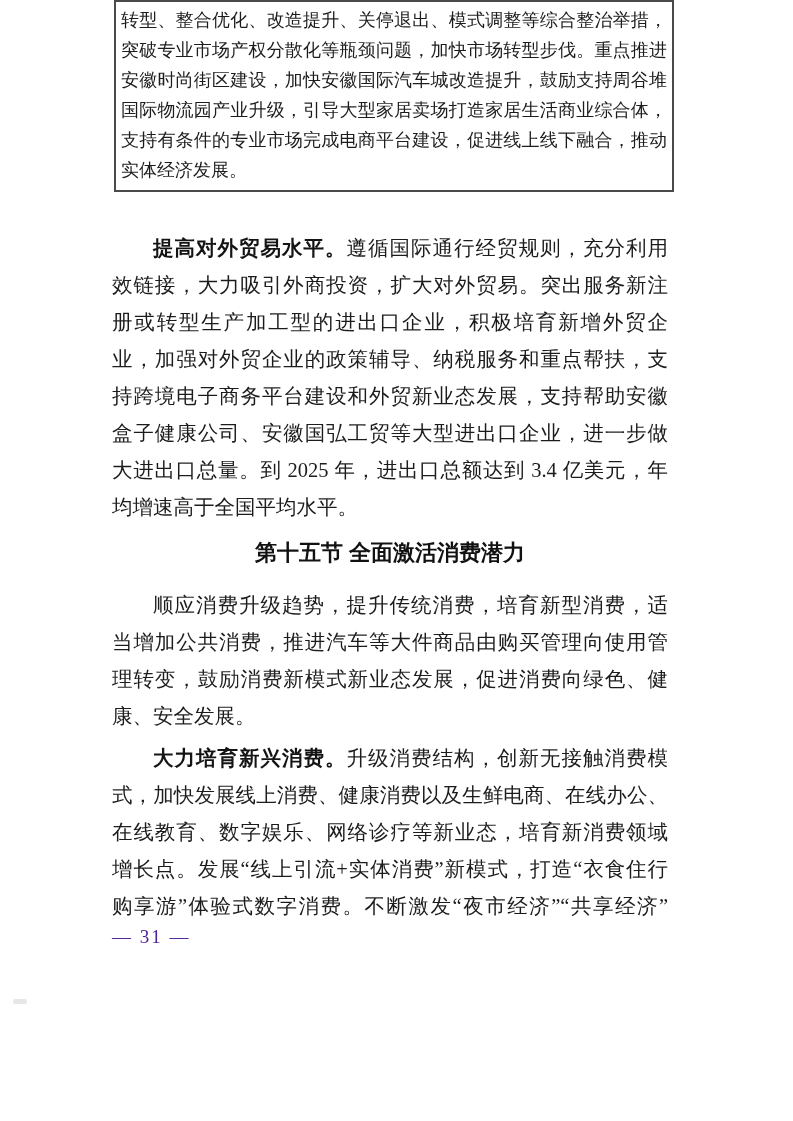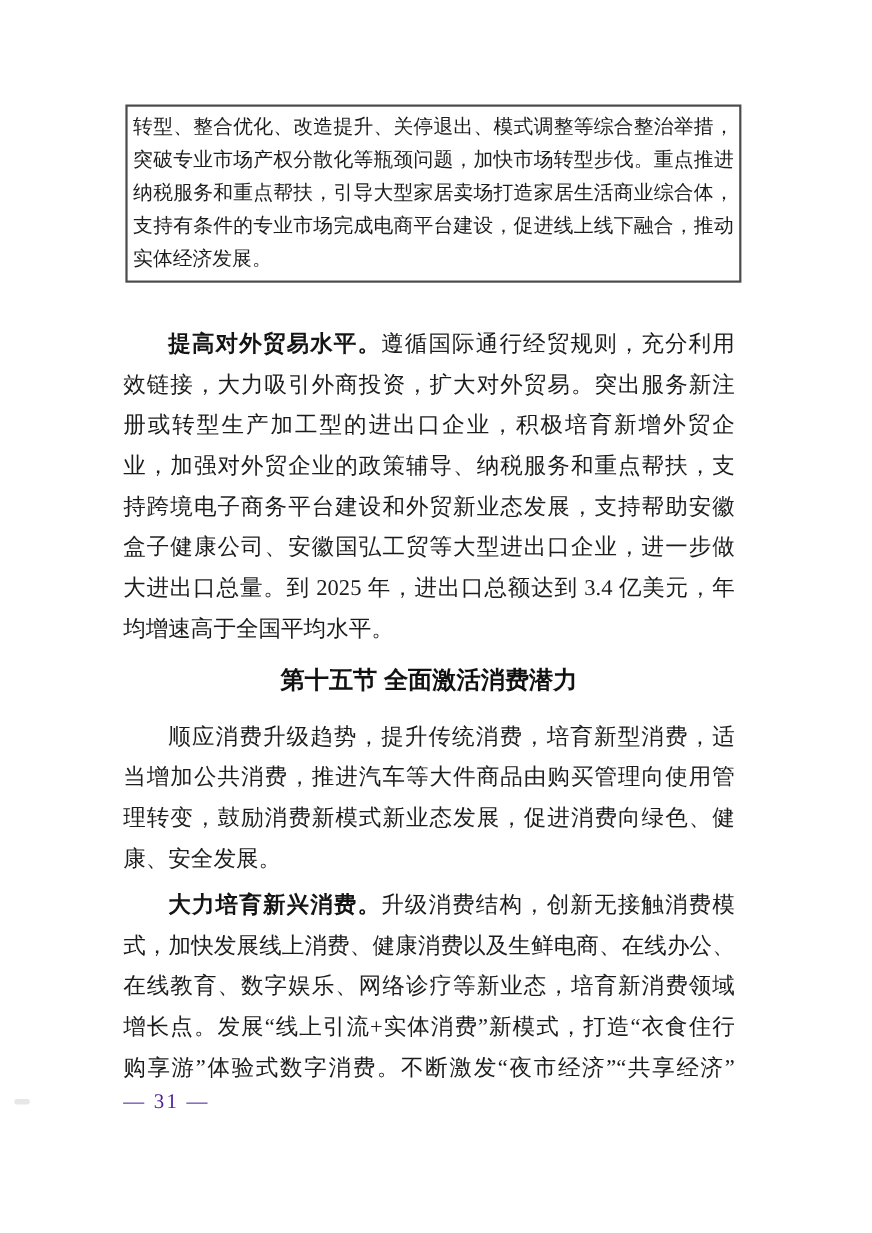--- a/index.html
+++ b/index.html
@@ -17,21 +17,20 @@
   }
   .content {
     position: absolute;
     left: 112px;
     top: 0;
     width: 556px;
   }
   
   .box {
     box-sizing: border-box;
-    margin-top: 95px;
     margin-left: 2px;
     width: 560px;
     border: 2px solid #4a4a4a;
     padding: 3px 5px 5px 5px;
     font-size: 18px;
     line-height: 30px;
   }
   .line {
     text-align: justify;
     white-space: nowrap;
@@ -84,21 +83,22 @@
 </head>
 <body>
 
 <div class="smudge"></div>
 
 <div class="content">
 
   <div class="box">
     <div class="line jl">转型、整合优化、改造提升、关停退出、模式调整等综合整治举措，</div>
     <div class="line jl">突破专业市场产权分散化等瓶颈问题，加快市场转型步伐。重点推进</div>
-    <div class="line jl">纳税服务和重点帮扶，引导大型家居卖场打造家居生活商业综合体，</div>
+    <div class="line jl">安徽时尚街区建设，加快安徽国际汽车城改造提升，鼓励支持周谷堆</div>
+    <div class="line jl">国际物流园产业升级，引导大型家居卖场打造家居生活商业综合体，</div>
     <div class="line jl">支持有条件的专业市场完成电商平台建设，促进线上线下融合，推动</div>
     <div class="line">实体经济发展。</div>
   </div>
 
   <div class="para para-trade">
     <div class="line jl ind">
       <b class="lead">提高对外贸易水平。</b><span>遵循国际通行经贸规则，充分利用</span>
     </div>
     <div class="line jl">效链接，大力吸引外商投资，扩大对外贸易。突出服务新注</div>
     <div class="line jl">册或转型生产加工型的进出口企业，积极培育新增外贸企</div>

